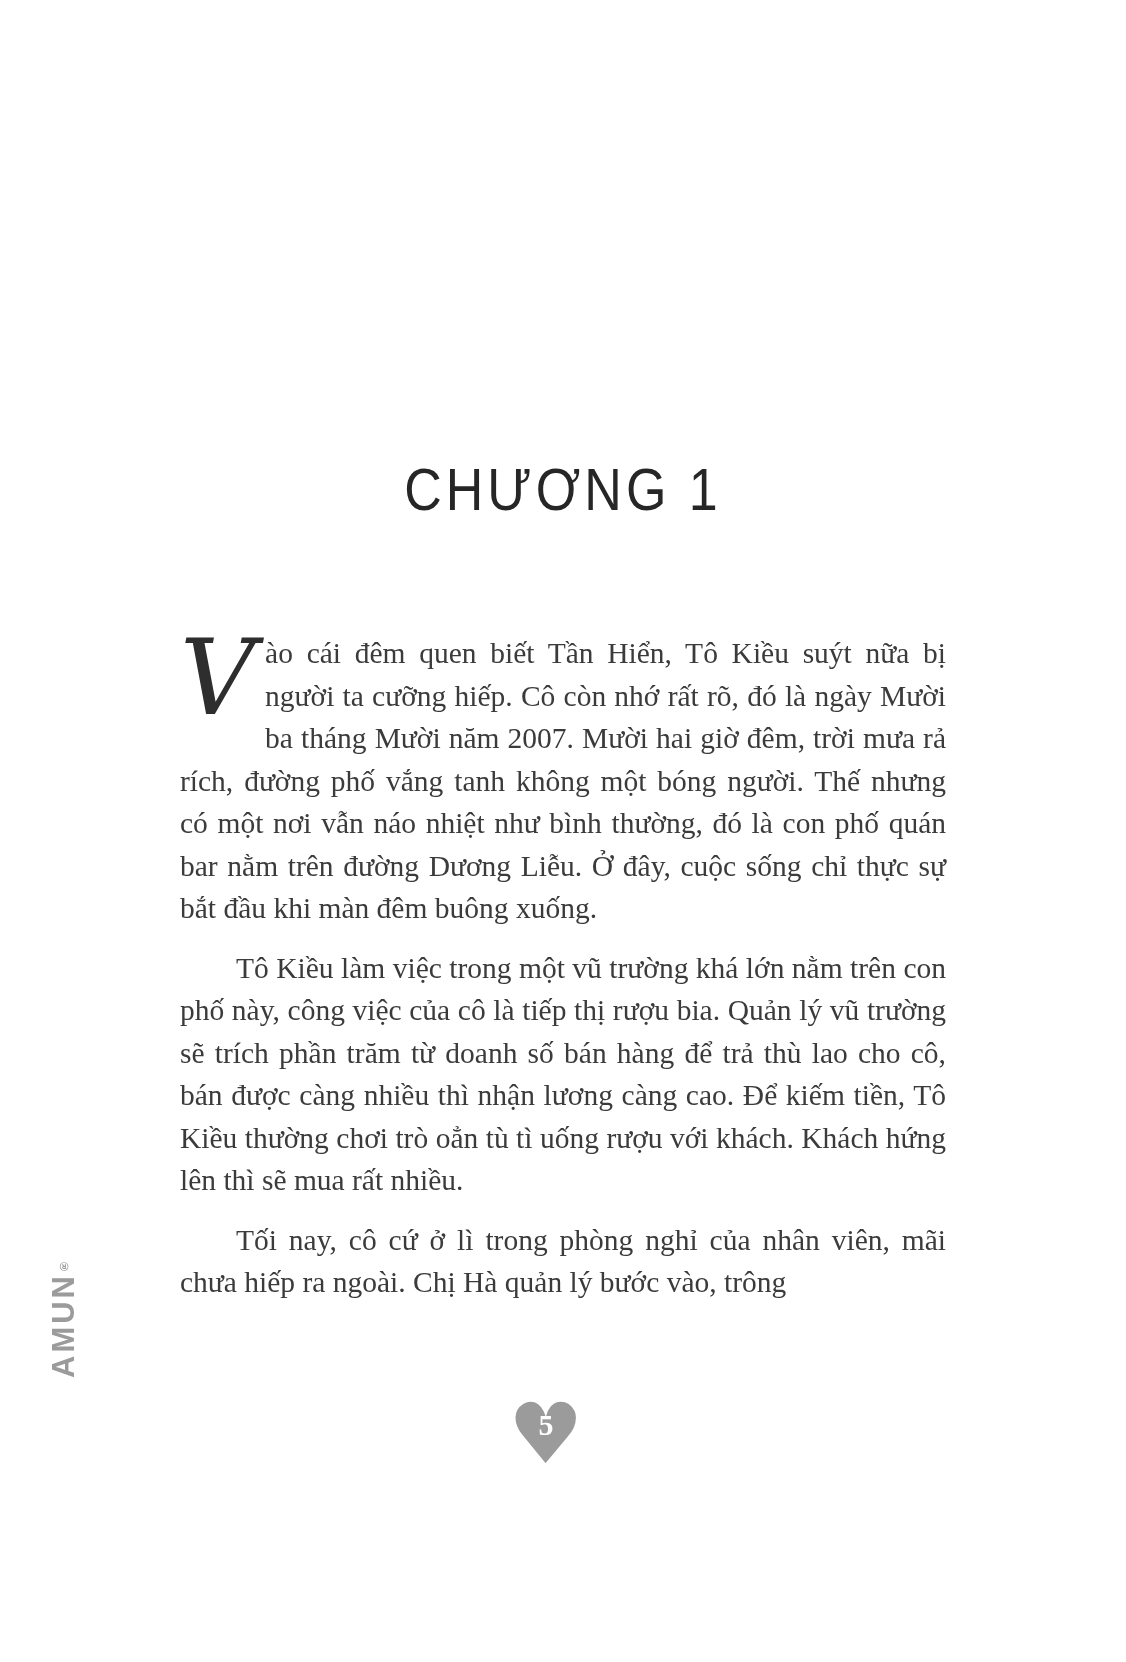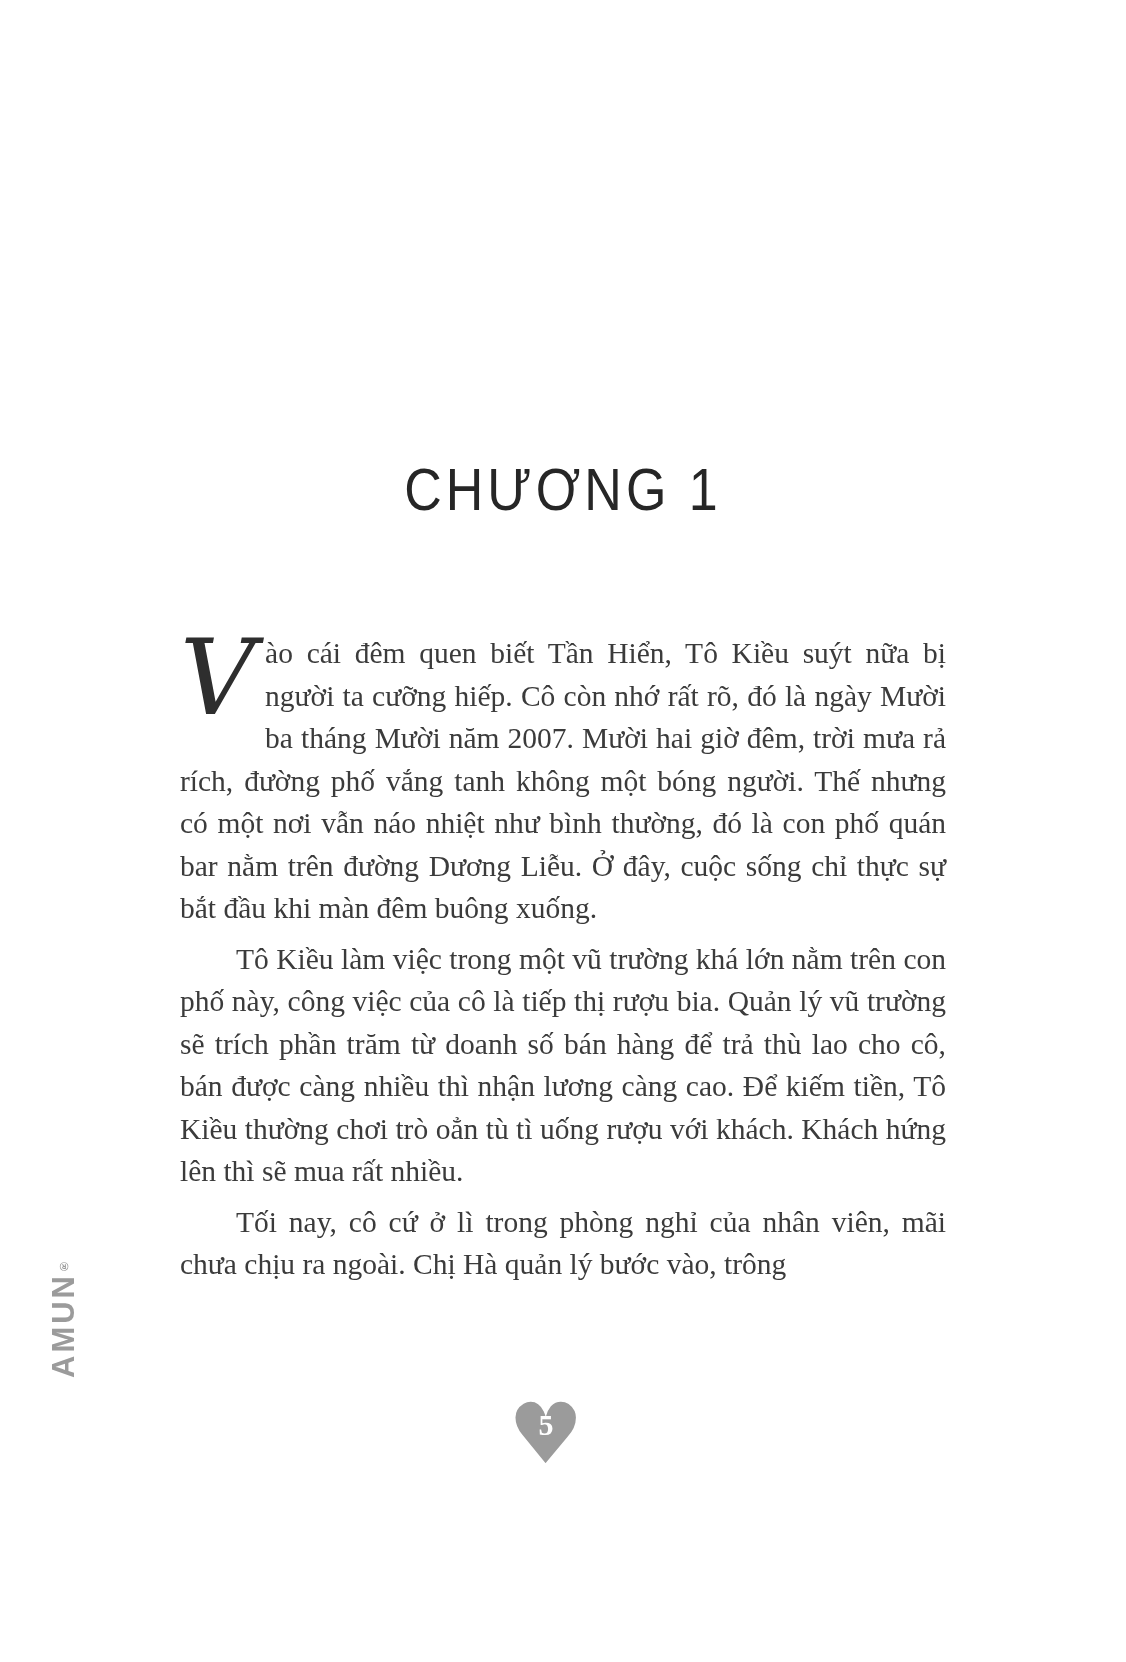--- a/index.html
+++ b/index.html
@@ -38,21 +38,21 @@
     font-size: 29.5px;
     line-height: 42.5px;
     color: #3b3b3b;
     text-align: justify;
   }
   .text-block p {
     margin: 0;
   }
   .text-block p.indented {
     text-indent: 56px;
-    margin-top: 8px;
+    margin-top: 17px;
   }
   .dropcap {
     float: left;
     font-family: "DejaVu Serif", serif;
     font-style: italic;
     font-size: 104px;
     line-height: 80px;
     padding: 6px 10px 0 0;
     color: #2e2e2e;
   }
@@ -112,21 +112,21 @@
       <span class="reg">®</span>
   </div>
 
   <h1 class="chapter-title">CHƯƠNG 1</h1>
 
   <div class="text-block">
     <p>
       <span class="dropcap">V</span><span>ào cái đêm quen biết Tần Hiển, Tô Kiều suýt nữa bị người ta cưỡng hiếp. Cô còn nhớ rất rõ, đó là ngày Mười ba tháng Mười năm 2007. Mười hai giờ đêm, trời mưa rả rích, đường phố vắng tanh không một bóng người. Thế nhưng có một nơi vẫn náo nhiệt như bình thường, đó là con phố quán bar nằm trên đường Dương Liễu. Ở đây, cuộc sống chỉ thực sự bắt đầu khi màn đêm buông xuống.</span>
     </p>
     <p class="indented">Tô Kiều làm việc trong một vũ trường khá lớn nằm trên con phố này, công việc của cô là tiếp thị rượu bia. Quản lý vũ trường sẽ trích phần trăm từ doanh số bán hàng để trả thù lao cho cô, bán được càng nhiều thì nhận lương càng cao. Để kiếm tiền, Tô Kiều thường chơi trò oẳn tù tì uống rượu với khách. Khách hứng lên thì sẽ mua rất nhiều.</p>
-    <p class="indented">Tối nay, cô cứ ở lì trong phòng nghỉ của nhân viên, mãi chưa chịu ra ngoài. Chị Hà quản lý bước vào, trông</p>
+    <p class="indented">Tối nay, cô cứ ở lì trong phòng nghỉ của nhân viên, mãi chưa hiếp ra ngoài. Chị Hà quản lý bước vào, trông</p>
   </div>
 
   <div class="page-number-wrap">
     <span class="heart-icon">♥</span>
     <span class="page-number">5</span>
   </div>
 
 </div>
 
 </body></html>

